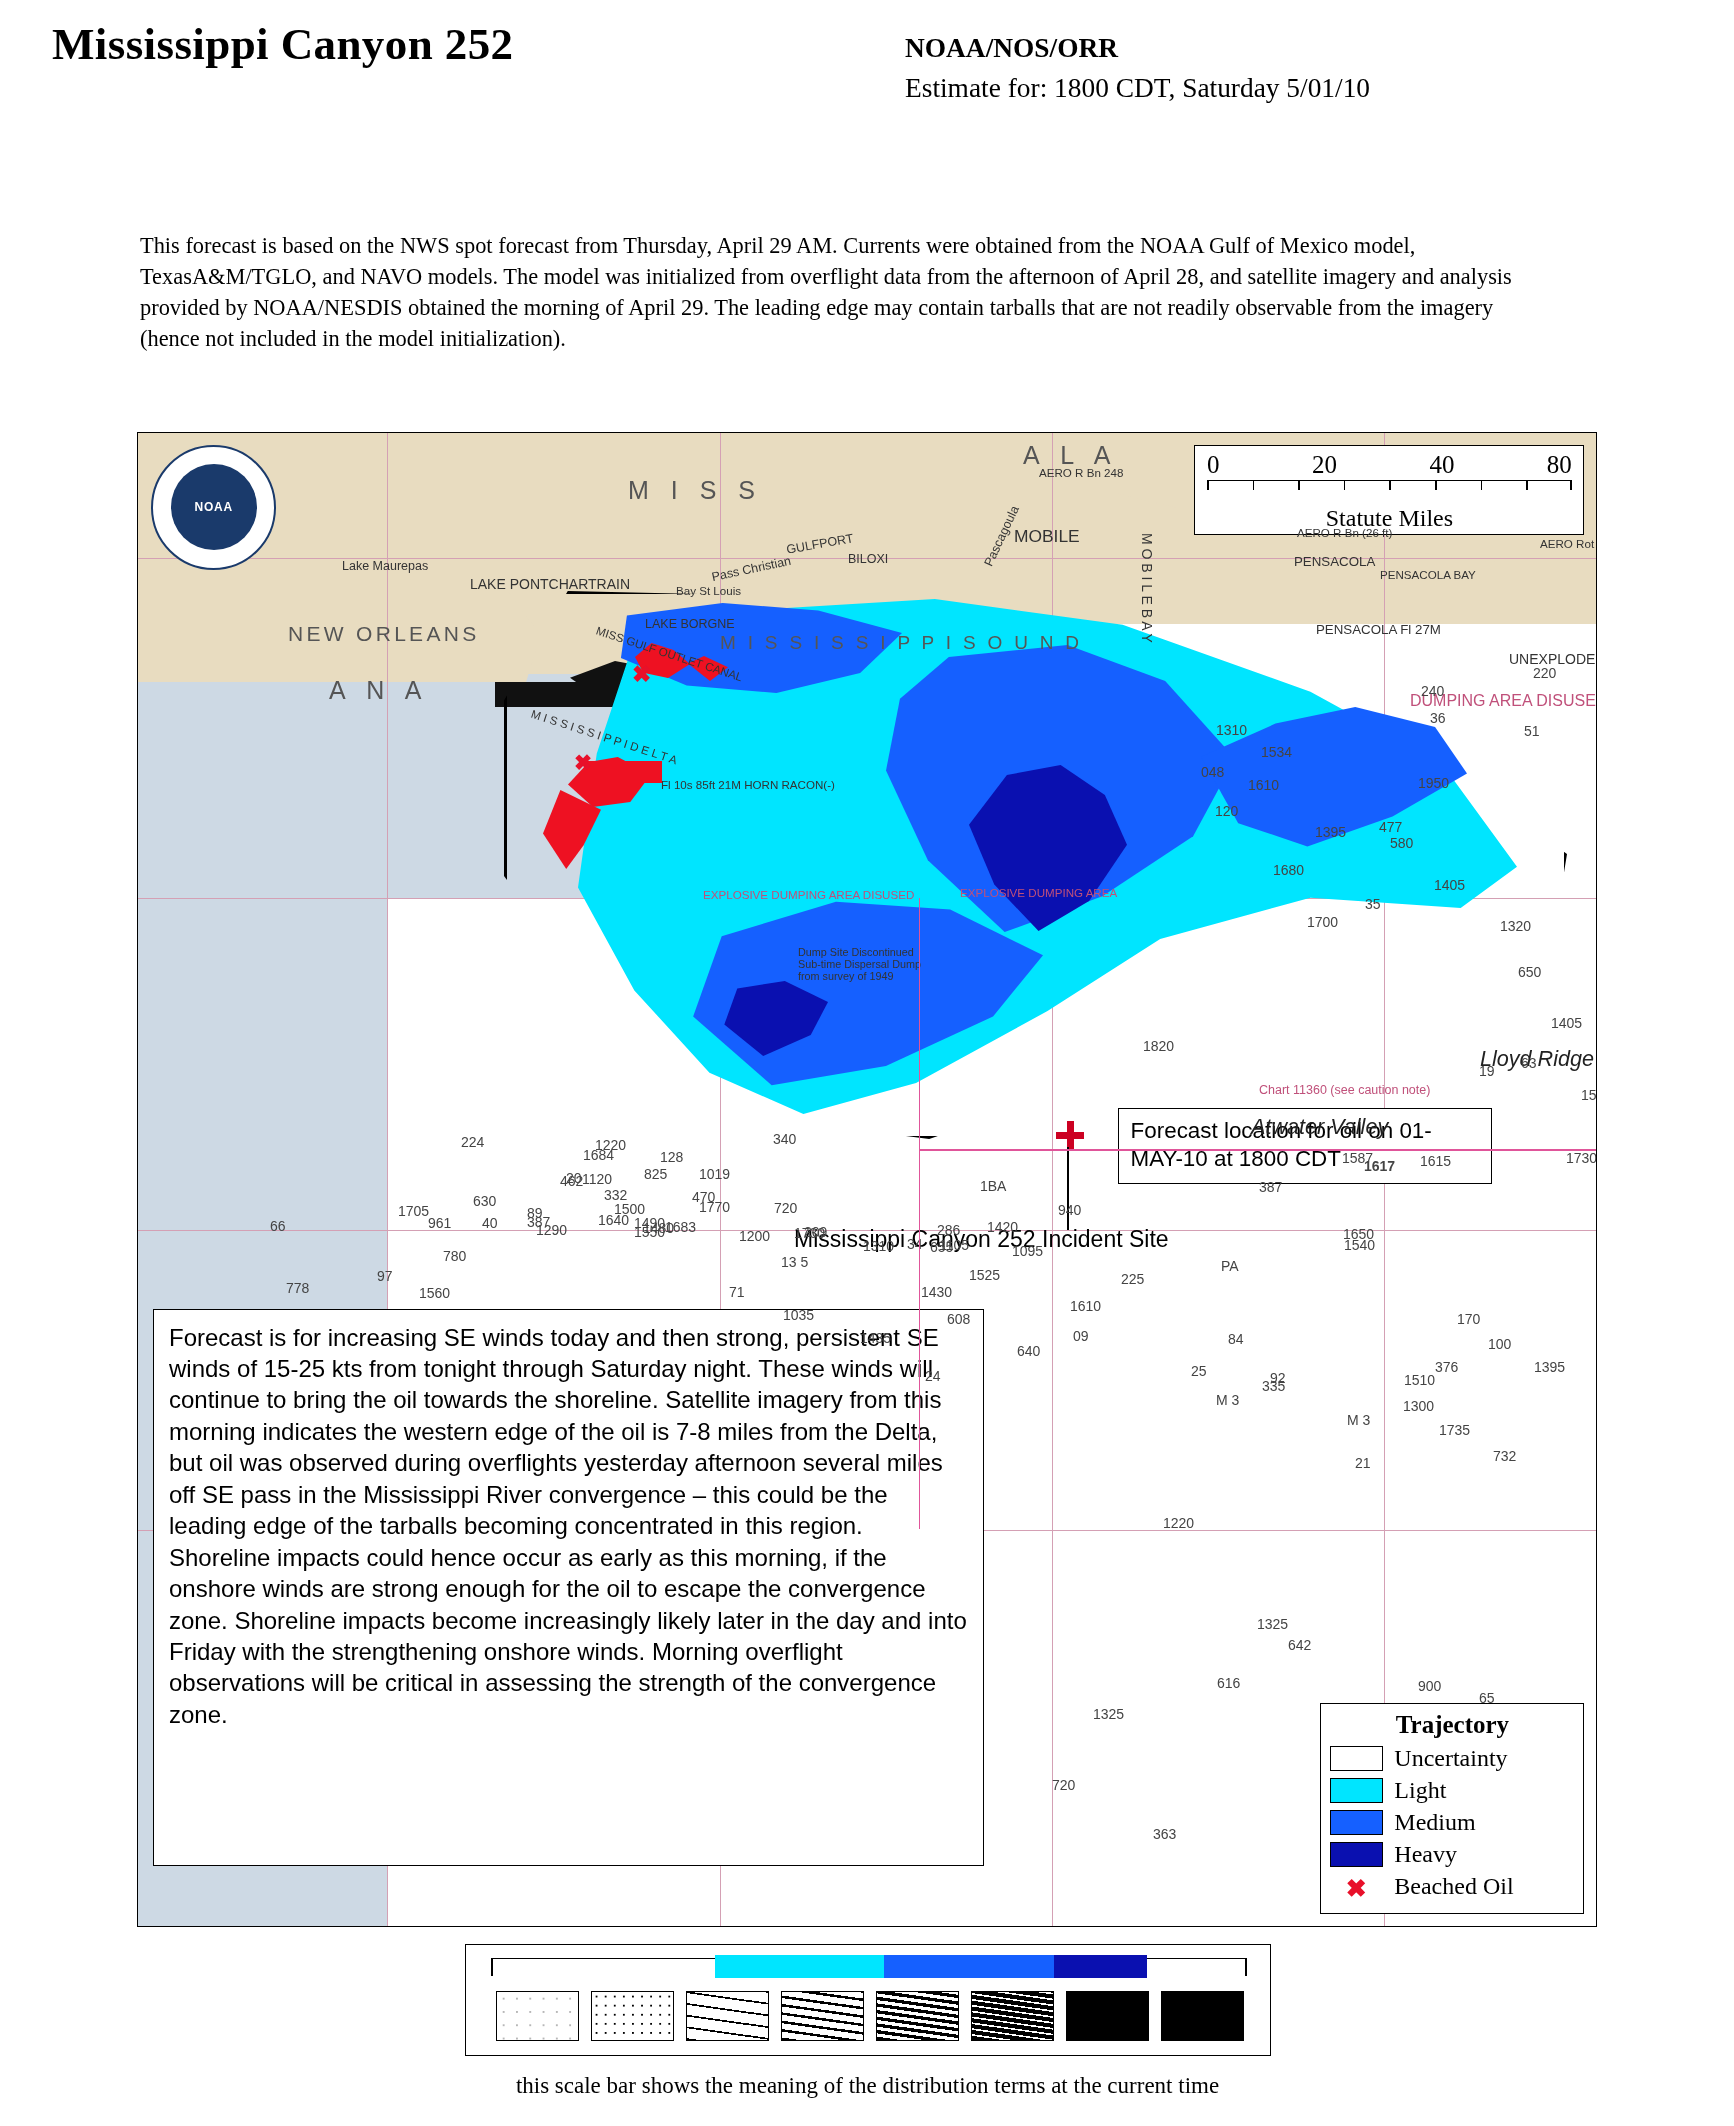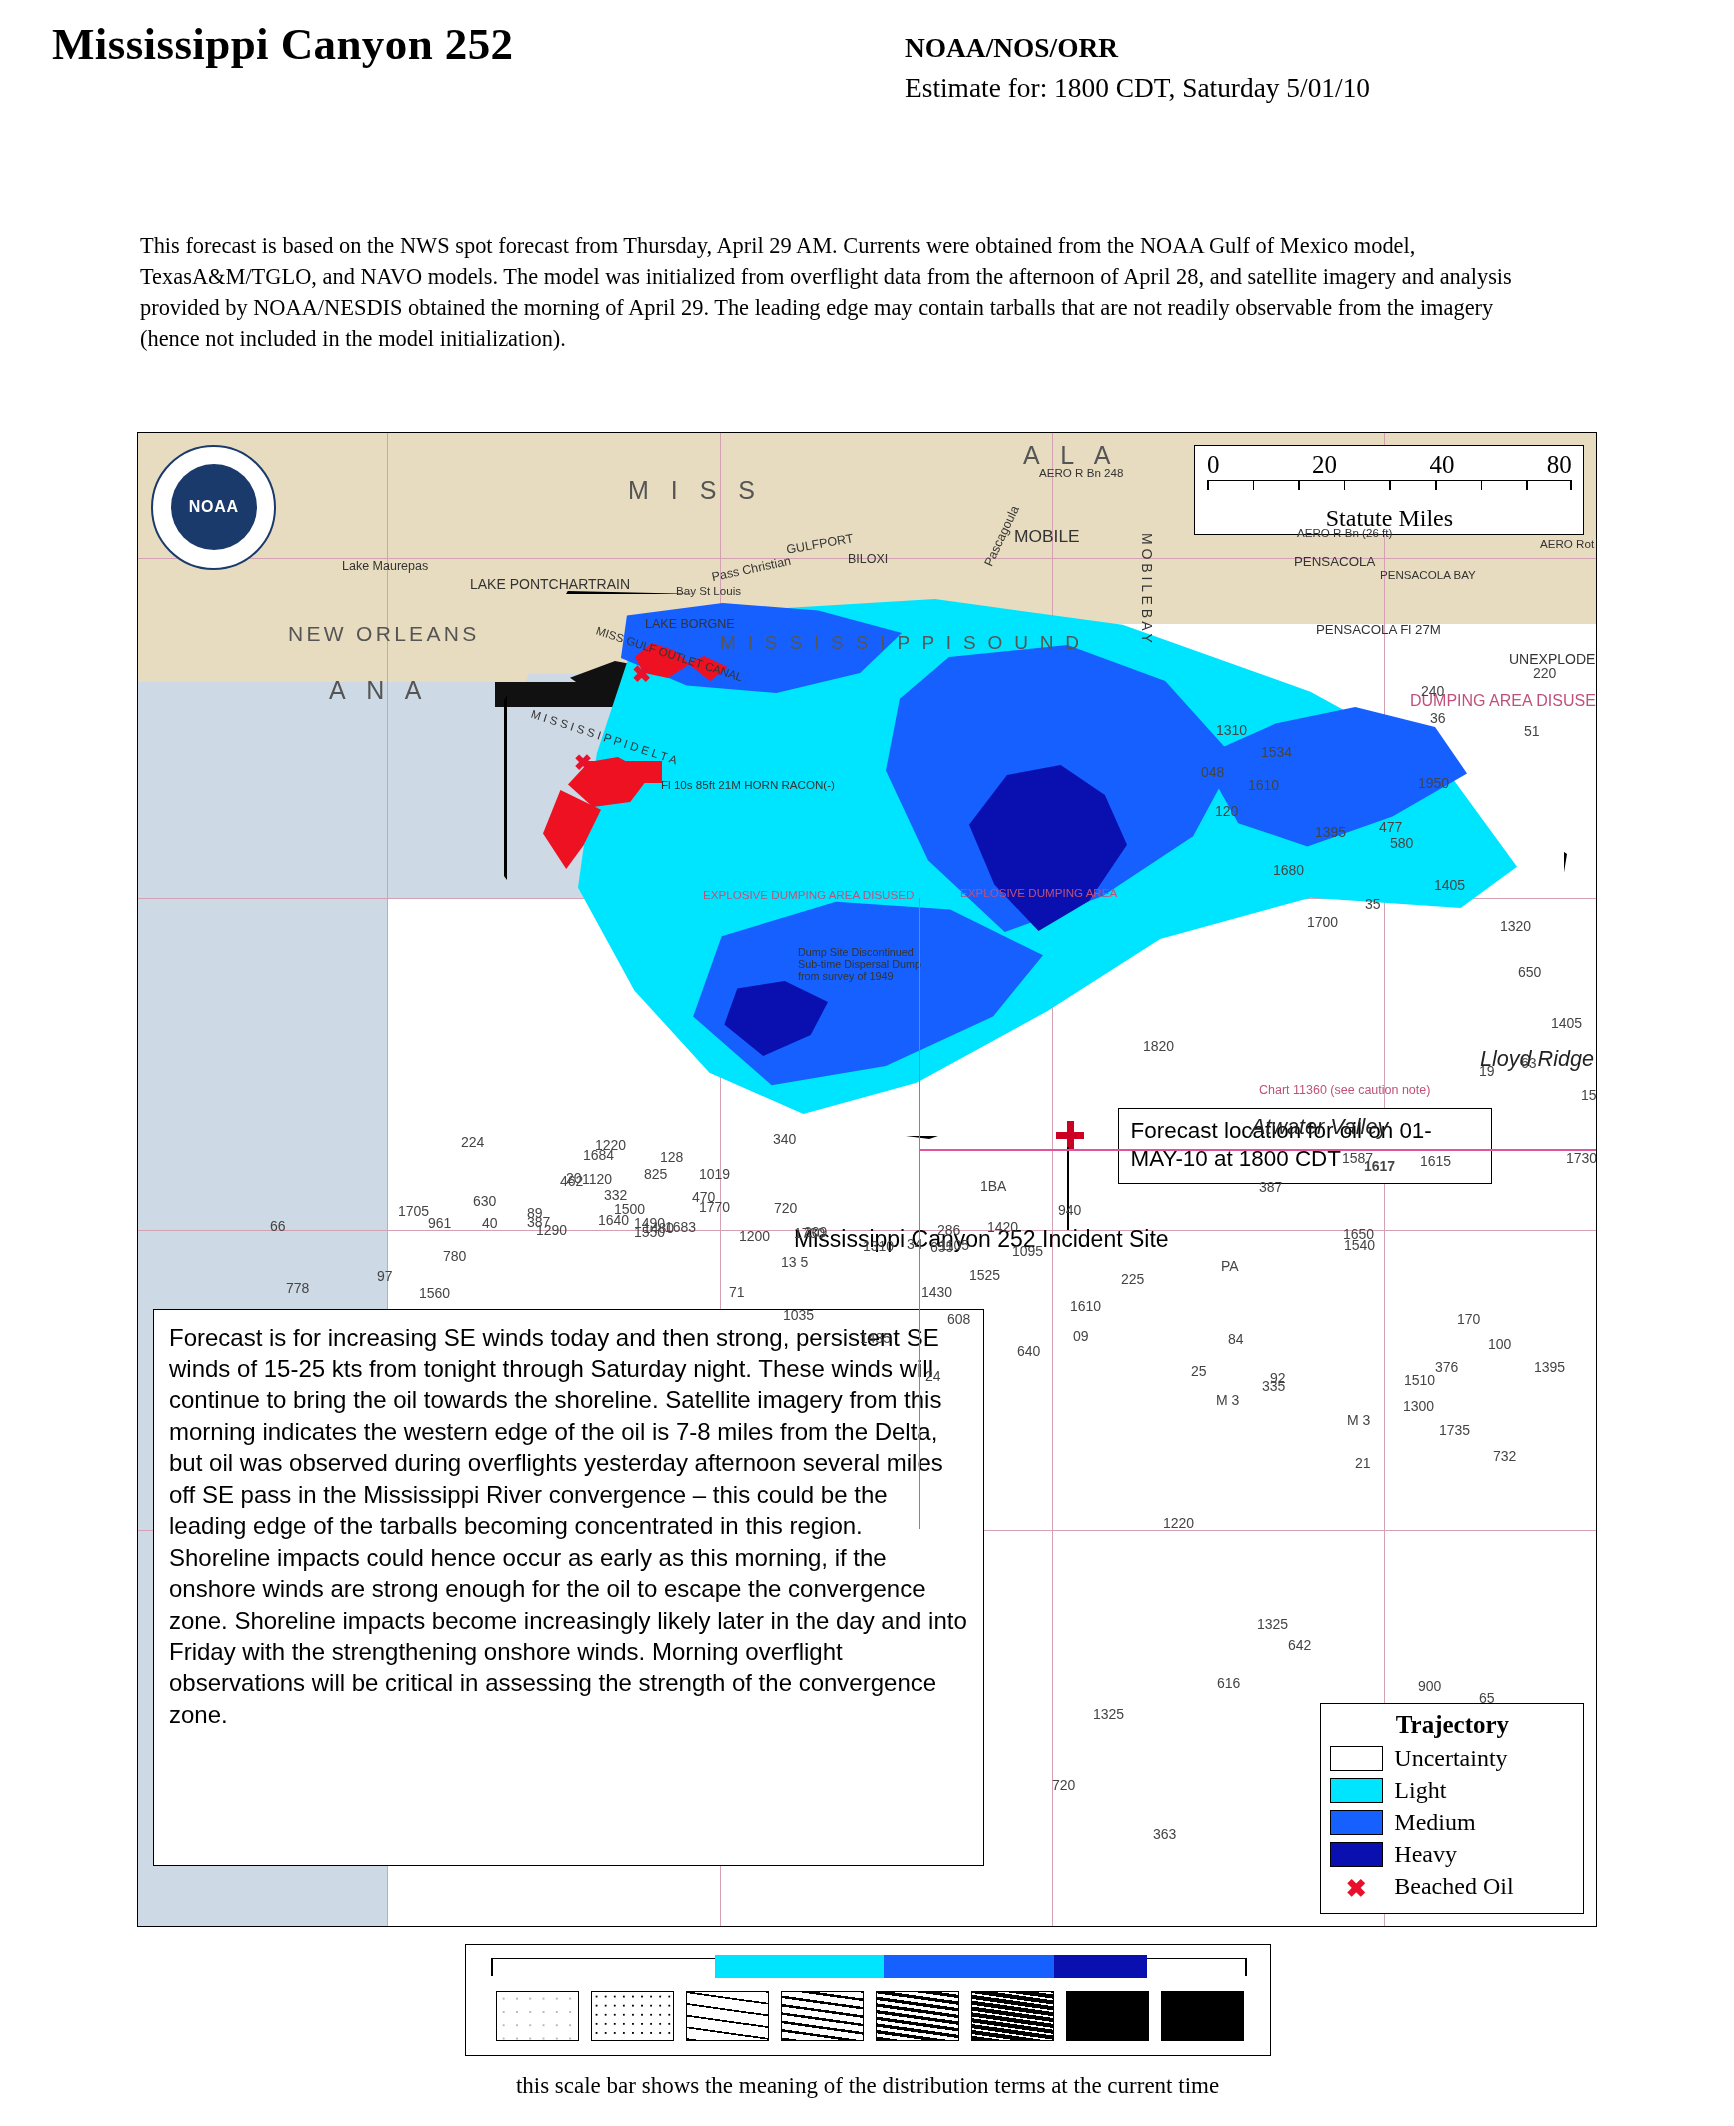--- a/index.html
+++ b/index.html
@@ -120,21 +120,21 @@
     width: 125px; height: 125px;
     border-radius: 50%;
     border: 2.5px solid #1a3a6b;
     background: #ffffff;
     display: flex; align-items: center; justify-content: center;
   }
   .noaa-logo .inner {
     width: 86px; height: 86px; border-radius: 50%;
     background: #1a3a6b;
     display: flex; align-items: center; justify-content: center;
-    color: #fff; font-size: 16px; font-weight: bold;
+    color: #fff; font-size: 12px; font-weight: bold;
     font-family: "Liberation Sans", sans-serif;
     letter-spacing: 0.8px;
   }
 
   
   .scalebox {
     position: absolute;
     right: 11.6px; top: 11.6px;
     width: 390px; height: 90px;
     background: #fff;

